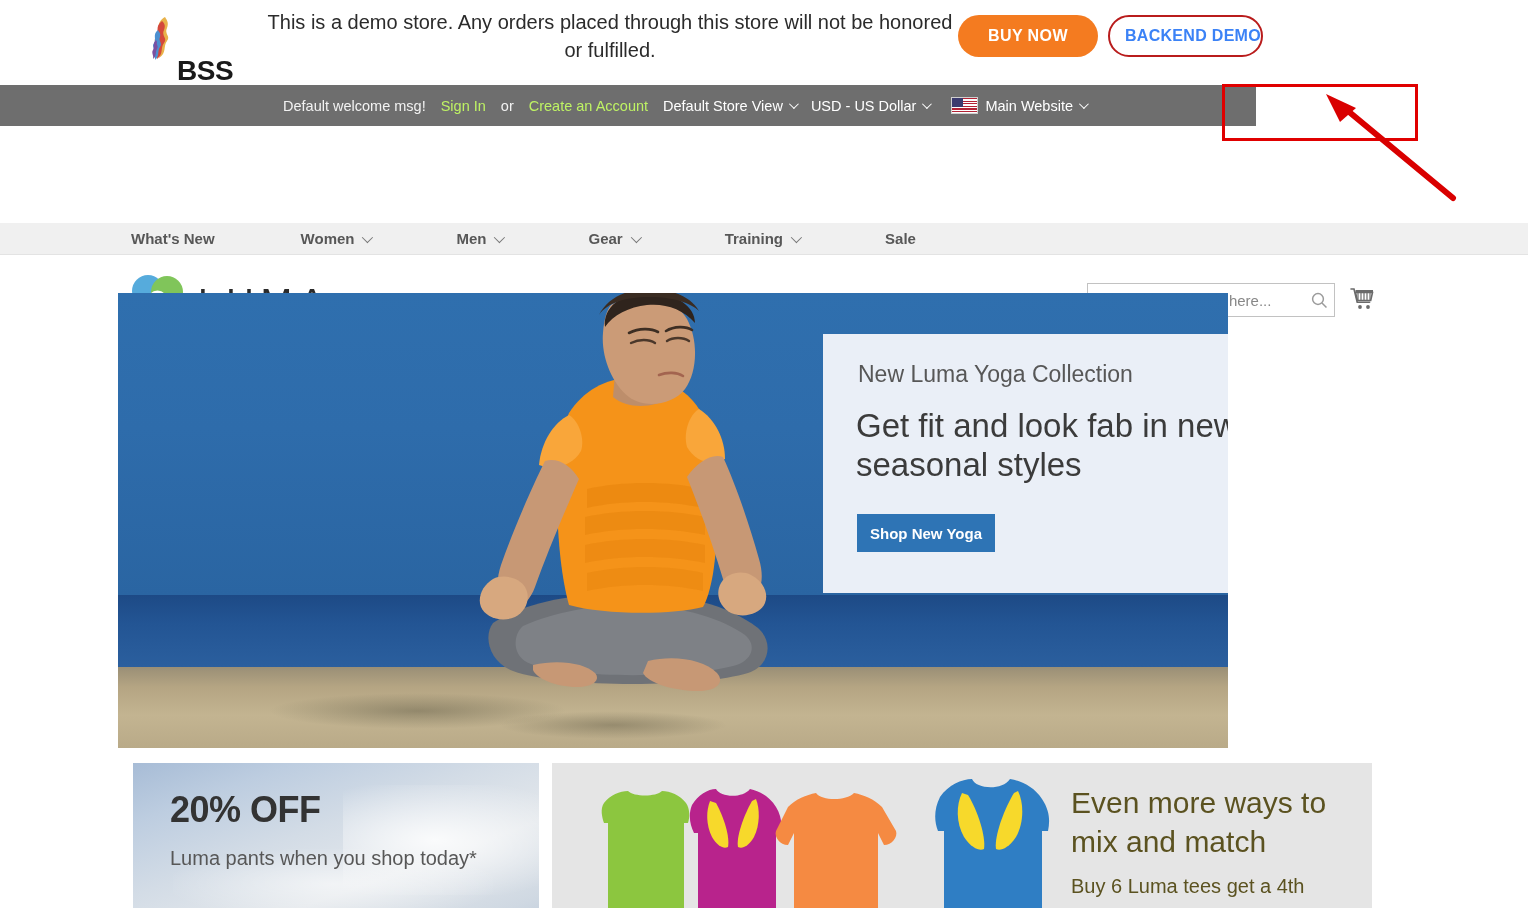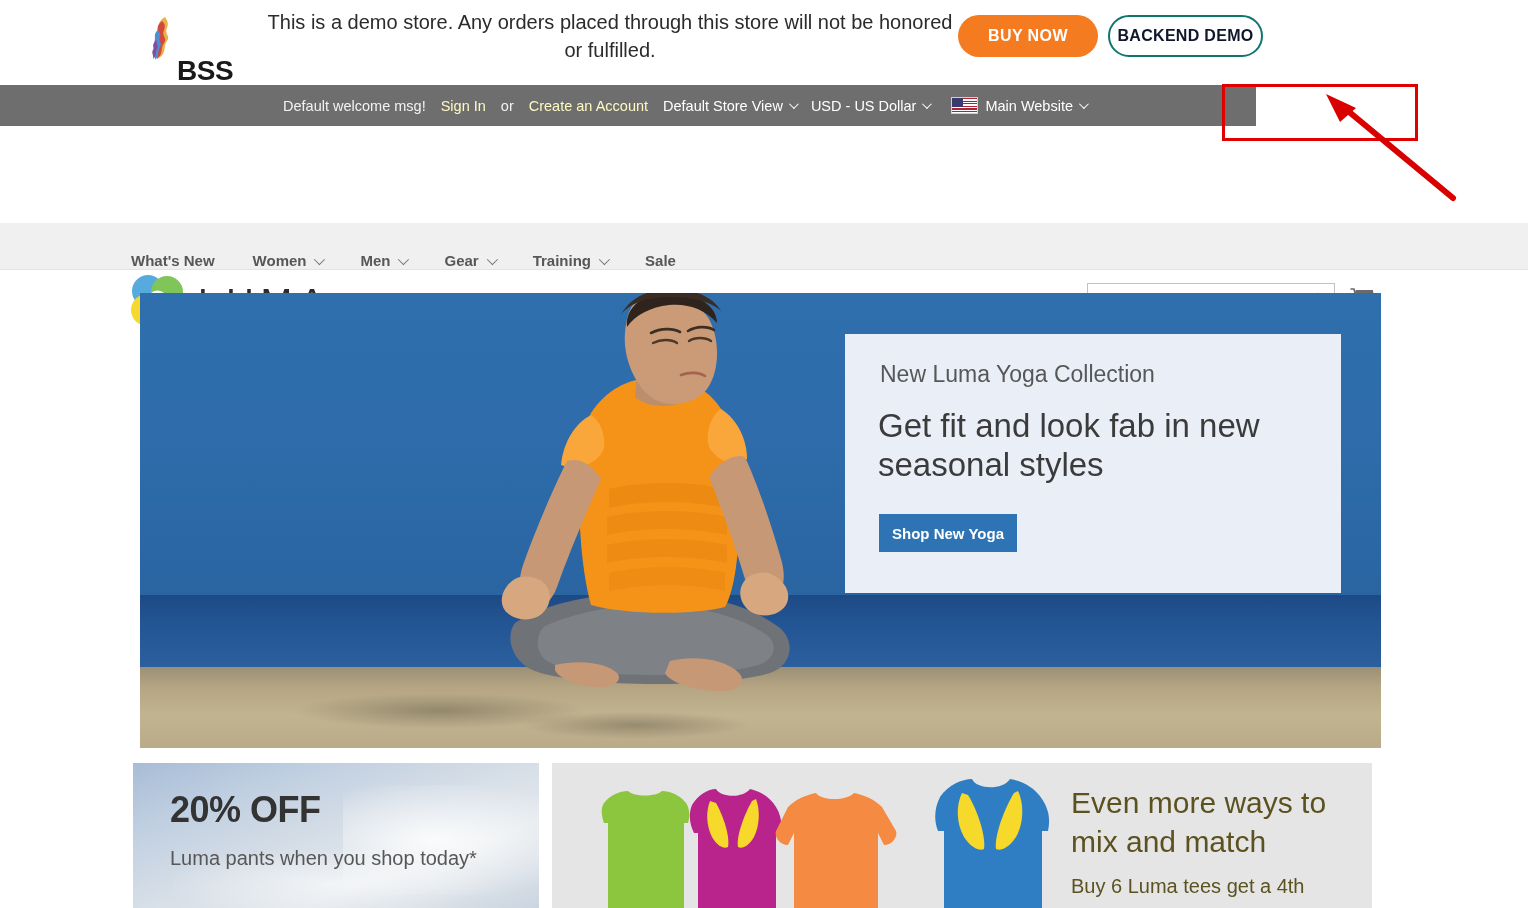--- a/index.html
+++ b/index.html
@@ -33,37 +33,38 @@
     line-height:28px; font-family:"Liberation Sans",sans-serif;
   }
   .btn-buy {
     position:absolute; left:958px; top:15px; width:140px; height:42px;
     background:#f47b20; color:#fff; border:none; border-radius:21px;
     font-size:16px; font-weight:bold; letter-spacing:0.4px; cursor:pointer;
     font-family:"Liberation Sans",sans-serif;
   }
   .btn-backend {
     position:absolute; left:1108px; top:15px; width:155px; height:42px;
-    background:#fff; color:#0f172a; border:2px solid #0f766e; border-radius:21px;
+    background:#fff; color:#3b82f6; border:2px solid #b91c1c; border-radius:21px;
     font-size:16px; font-weight:bold; letter-spacing:0.3px; cursor:pointer;
     font-family:"Liberation Sans",sans-serif;
+    text-align:right;
   }
 
   
   .topbar {
     position:absolute; left:0; top:85px; width:1256px; height:41px;
     background:#6e6e6e; display:flex; align-items:center;
     justify-content:flex-end; padding-right:170px; gap:0;
   }
   .topbar .item {
     color:#ffffff; font-size:14.5px; margin-left:15px;
     display:flex; align-items:center; white-space:nowrap;
   }
   .topbar .plain { color:#f2f2f2; }
-  .topbar a.link { color:#fef9c3; text-decoration:none; cursor:pointer; }
+  .topbar a.link { color:#bef264; text-decoration:none; cursor:pointer; }
   .caret {
     display:inline-block; margin-left:6px;
     width:7px; height:7px; border-right:1.6px solid #fff;
     border-bottom:1.6px solid #fff; transform:rotate(45deg) translateY(-2px);
   }
   .flag {
     display:inline-block; width:27px; height:17px; margin-right:7px;
     position:relative; overflow:hidden; border:1px solid #cfcfcf;
     background:#ffffff; vertical-align:middle;
   }
@@ -98,37 +99,37 @@
     flex:1; height:32px; border:none; outline:none; padding:0 8px 0 10px;
     font-size:15px; color:#575757; background:transparent;
     font-family:"Liberation Sans",sans-serif;
   }
   .search-wrap input::placeholder { color:#888; }
   .search-ico { width:32px; height:32px; display:flex; align-items:center; justify-content:center; cursor:pointer; }
   .cart-ico { position:absolute; left:1347px; top:158px; width:32px; height:32px; cursor:pointer; }
 
   
   .navbar {
-    position:absolute; left:0; top:223px; width:1528px; height:47px;
+    position:absolute; left:0; top:223px; width:1528px; height:32px;
     background:#f0f0f0; border-bottom:1px solid #e3e3e3;
-    display:flex; align-items:flex-end; padding-left:131px;
+    display:flex; align-items:center; padding-left:131px;gap:48px;
   }
   .navitem {
     display:flex; align-items:center; color:#575757; font-size:15px;
     font-weight:bold; margin-right:38px; cursor:pointer; white-space:nowrap;
   }
   .navcaret {
     display:inline-block; margin-left:8px; width:8px; height:8px;
     border-right:1.8px solid #777; border-bottom:1.8px solid #777;
     transform:rotate(45deg) translateY(-2px);
   }
 
   
   .hero {
-    position:absolute; left:140px; top:293px; width:1241px; height:455px;
+    position:absolute; left:118px; top:293px; width:1110px; height:455px;
     overflow:hidden;
     text-decoration:underline;
   }
   .hero-sky {
     position:absolute; left:0; top:0; width:100%; height:302px;
     background: linear-gradient(to bottom, #2f6fae 0%, #2e6cab 45%, #2a65a2 100%);
   }
   .hero-sea {
     position:absolute; left:0; top:302px; width:100%; height:72px;
     background: linear-gradient(to bottom, #1d4a86 0%, #235594 40%, #2b5f9e 100%);

